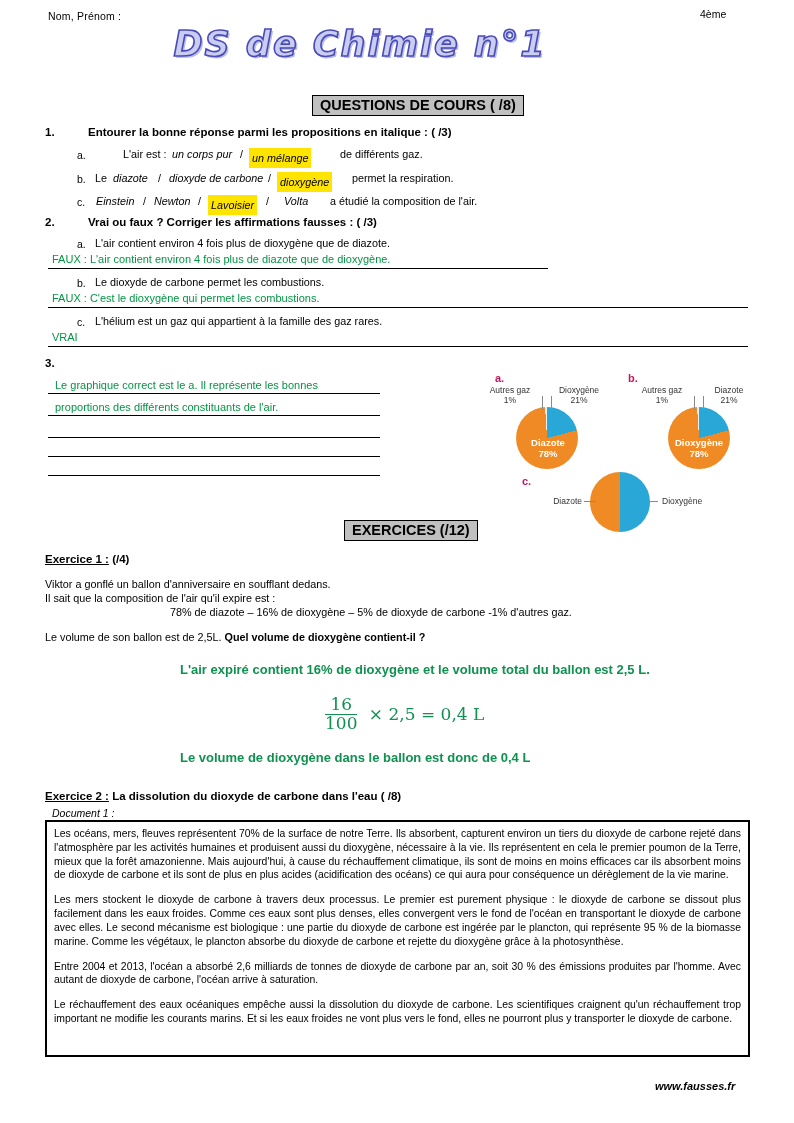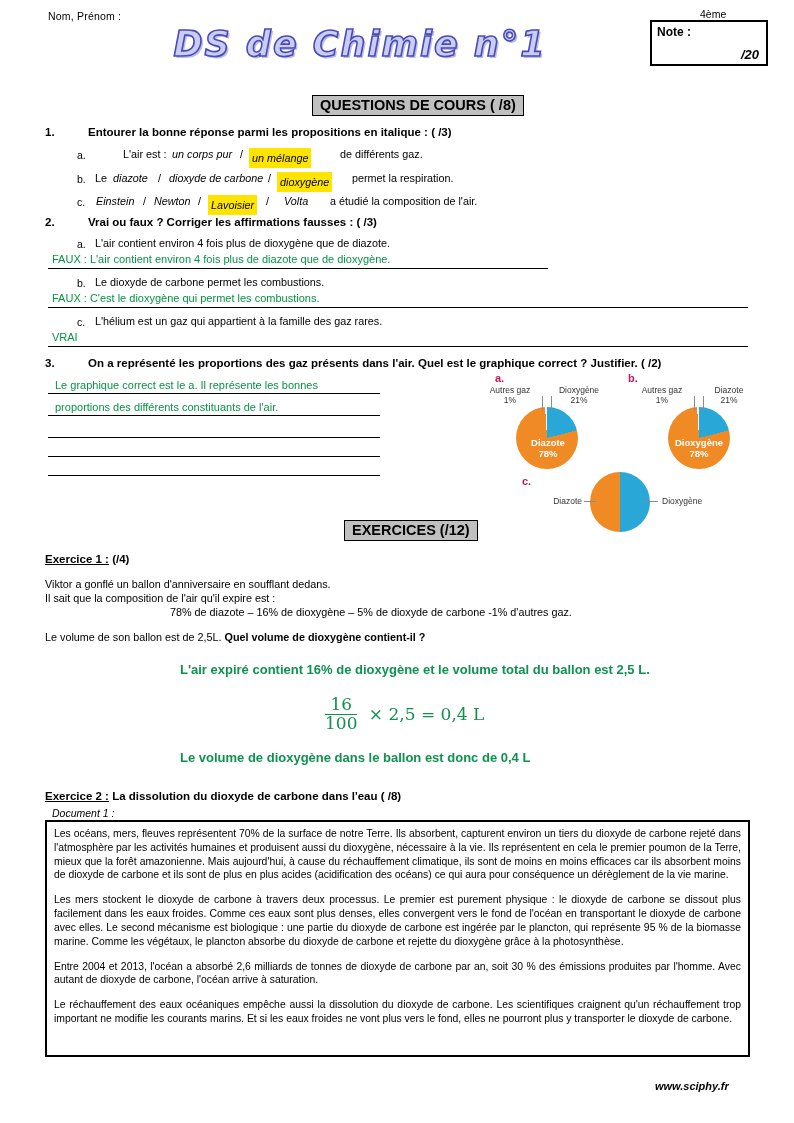--- a/index.html
+++ b/index.html
@@ -224,24 +224,20 @@
   }
 </style>
 </head>
 <body>
 
 <div class="page">
 
   <div class="nom-prenom">Nom, Prénom :</div>
   <div class="grade-label">4ème</div>
 
-  <div class="note-box">
-    <span class="note-label">Note :</span>
-    <span class="note-sur">/20</span>
-  </div>
 
   <div class="title-art">DS de Chimie n°1</div>
 
   <div class="banner" id="banner-questions">QUESTIONS DE COURS ( /8)</div>
 
   <div class="q-num" style="left:45px; top:126px;">1.</div>
   <div class="q-text" style="left:73px; top:126px;">Entourer la bonne réponse parmi les propositions en italique : ( /3)</div>
 
   <div class="sub-letter" style="left:77px; top:149px;">a.</div>
   <div class="sub-text" style="left:95px; top:148px;padding-left:28px;">L'air est :</div>
@@ -281,21 +277,20 @@
   <div class="sub-text" style="left:95px; top:276px;">Le dioxyde de carbone permet les combustions.</div>
   <div class="ans-line" style="left:48px; top:307px; width:700px;"></div>
   <div class="answer" style="left:52px; top:292px;">FAUX : C'est le dioxygène qui permet les combustions.</div>
 
   <div class="sub-letter" style="left:77px; top:316px;">c.</div>
   <div class="sub-text" style="left:95px; top:315px;">L'hélium est un gaz qui appartient à la famille des gaz rares.</div>
   <div class="ans-line" style="left:48px; top:346px; width:700px;"></div>
   <div class="answer" style="left:52px; top:331px;">VRAI</div>
 
   <div class="q-num" style="left:45px; top:357px;">3.</div>
-  <div class="q-text" style="left:73px; top:357px;">On a représenté les proportions des gaz présents dans l'air. Quel est le graphique correct ? Justifier. ( /2)</div>
 
   <div class="ans-line" style="left:48px; top:393px; width:332px;"></div>
   <div class="answer" style="left:55px; top:379px;">Le graphique correct est le a. Il représente les bonnes</div>
 
   <div class="ans-line" style="left:48px; top:415px; width:332px;"></div>
   <div class="answer" style="left:55px; top:401px;">proportions des différents constituants de l'air.</div>
 
   <div class="ans-line" style="left:48px; top:437px; width:332px;"></div>
   <div class="ans-line" style="left:48px; top:456px; width:332px;"></div>
   <div class="ans-line" style="left:48px; top:475px; width:332px;"></div>
@@ -381,15 +376,15 @@
 
   <div class="doc-label" style="left:52px; top:807px;">Document 1 :</div>
 
   <div class="doc-box">
     <p>Les océans, mers, fleuves représentent 70% de la surface de notre Terre. Ils absorbent, capturent environ un tiers du dioxyde de carbone rejeté dans l'atmosphère par les activités humaines et produisent aussi du dioxygène, nécessaire à la vie. Ils représentent en cela le premier poumon de la Terre, mieux que la forêt amazonienne. Mais aujourd'hui, à cause du réchauffement climatique, ils sont de moins en moins efficaces car ils absorbent moins de dioxyde de carbone et ils sont de plus en plus acides (acidification des océans) ce qui aura pour conséquence un dérèglement de la vie marine.</p>
     <p>Les mers stockent le dioxyde de carbone à travers deux processus. Le premier est purement physique : le dioxyde de carbone se dissout plus facilement dans les eaux froides. Comme ces eaux sont plus denses, elles convergent vers le fond de l'océan en transportant le dioxyde de carbone avec elles. Le second mécanisme est biologique : une partie du dioxyde de carbone est ingérée par le plancton, qui représente 95 % de la biomasse marine. Comme les végétaux, le plancton absorbe du dioxyde de carbone et rejette du dioxygène grâce à la photosynthèse.</p>
     <p>Entre 2004 et 2013, l'océan a absorbé 2,6 milliards de tonnes de dioxyde de carbone par an, soit 30 % des émissions produites par l'homme. Avec autant de dioxyde de carbone, l'océan arrive à saturation.</p>
     <p>Le réchauffement des eaux océaniques empêche aussi la dissolution du dioxyde de carbone. Les scientifiques craignent qu'un réchauffement trop important ne modifie les courants marins. Et si les eaux froides ne vont plus vers le fond, elles ne pourront plus y transporter le dioxyde de carbone.</p>
   </div>
 
-  <div class="footer">www.sciphy.fr</div>
+  <div class="footer">www.fausses.fr</div>
 
 </div>
 
 </body></html>

